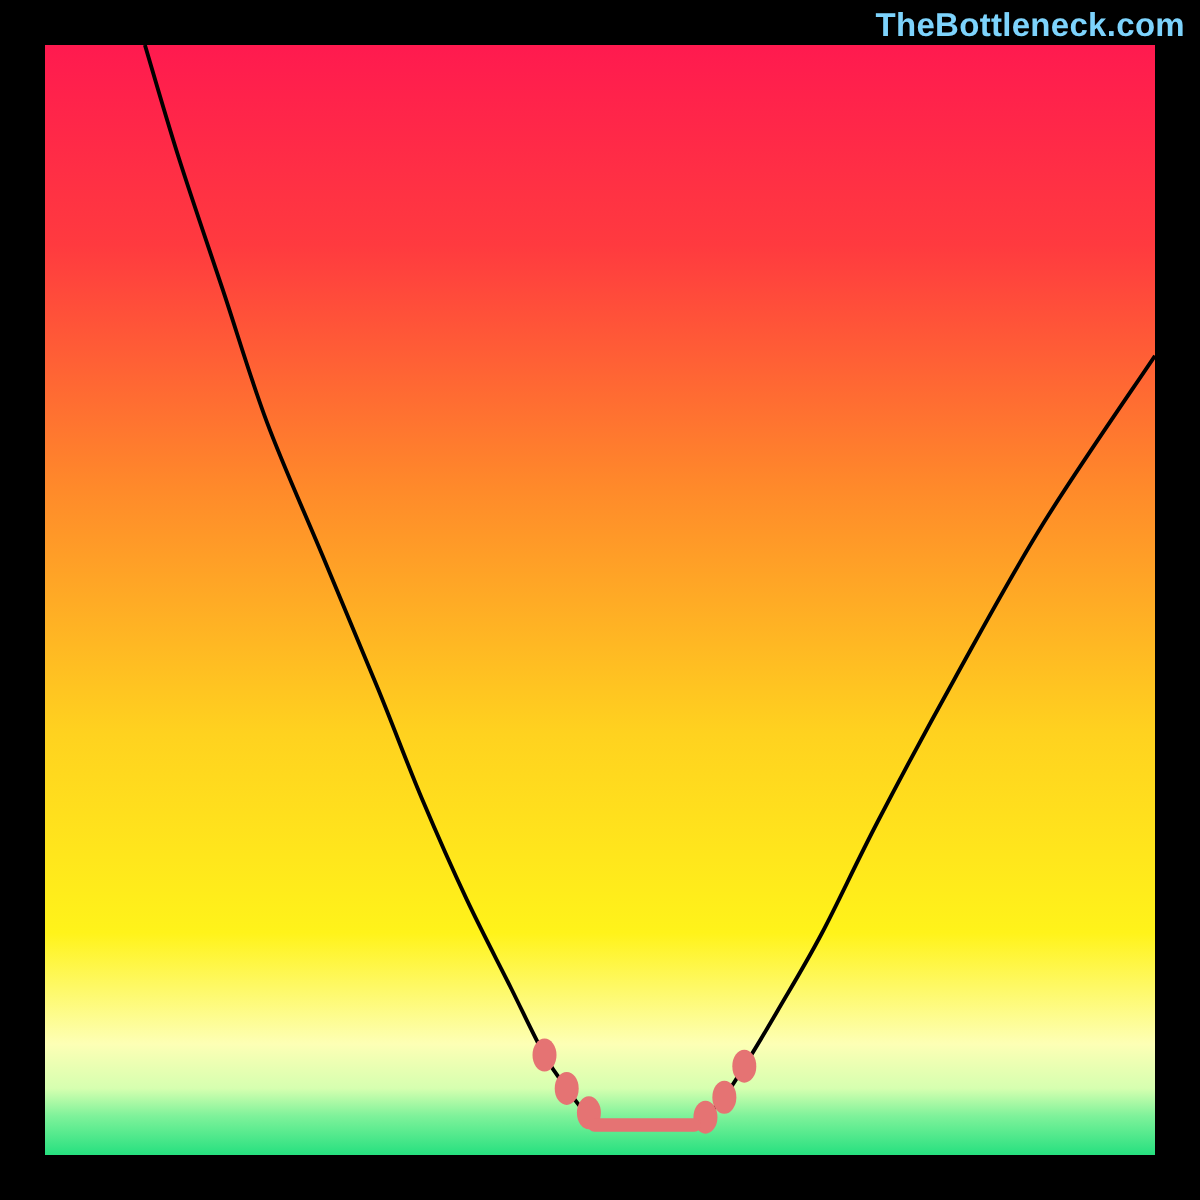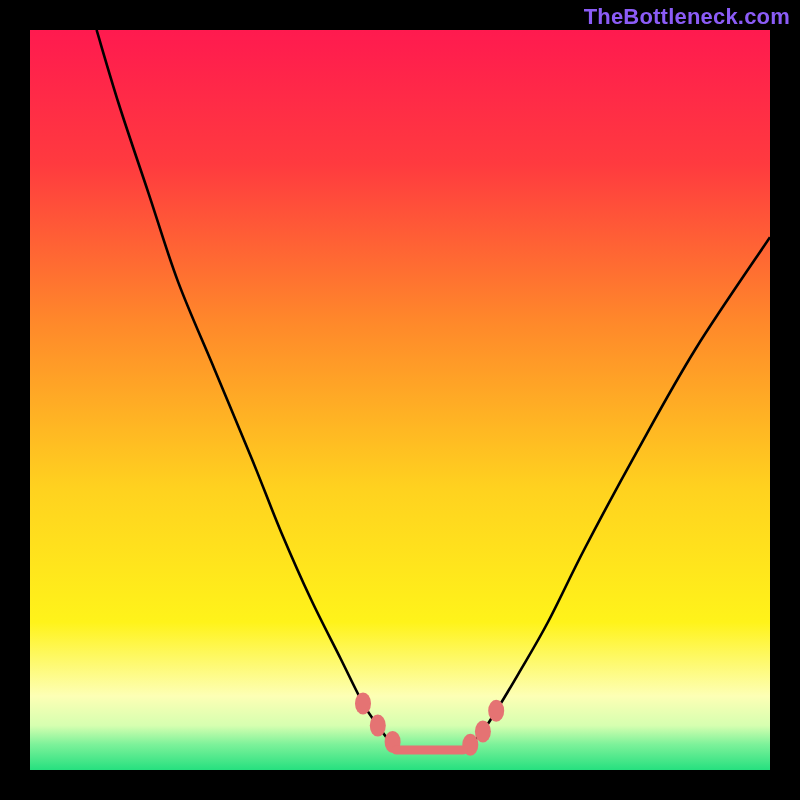--- a/index.html
+++ b/index.html
@@ -30,21 +30,21 @@
     inset: 0;
   }
   .curve {
     position: absolute;
     inset: 0;
   }
   .watermark {
     position: absolute;
     top: 4px;
     right: 10px;
-    color: #8b5cf6;
+    color: #7dd3fc;
     font-size: 22px;
     font-weight: 600;
     letter-spacing: 0.2px;
   }
   .marker {
     fill: #e57373;
     stroke: none;
   }
   .flatdash {
     stroke: #e57373;

